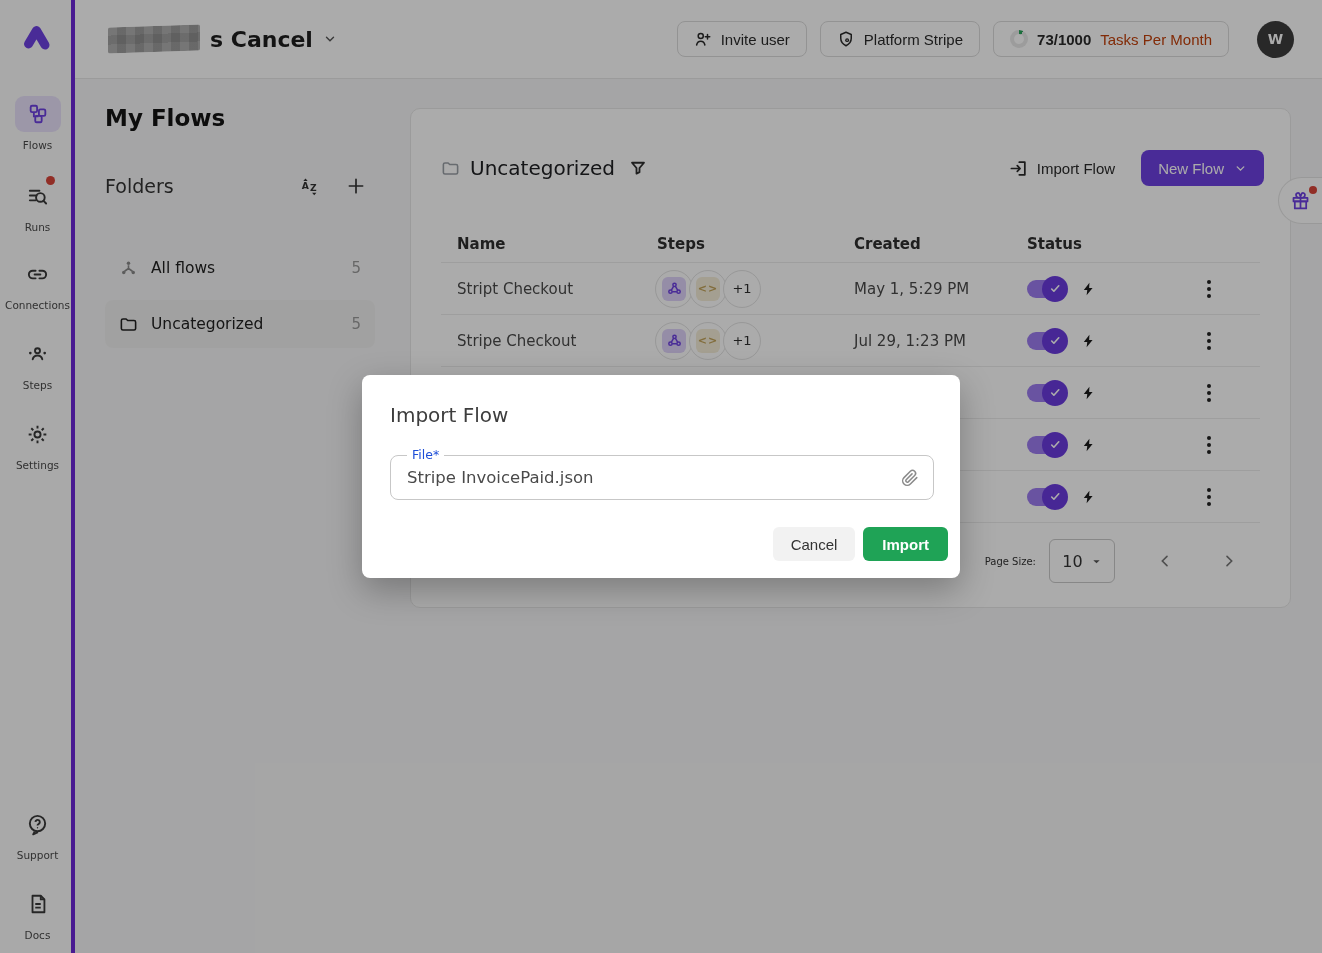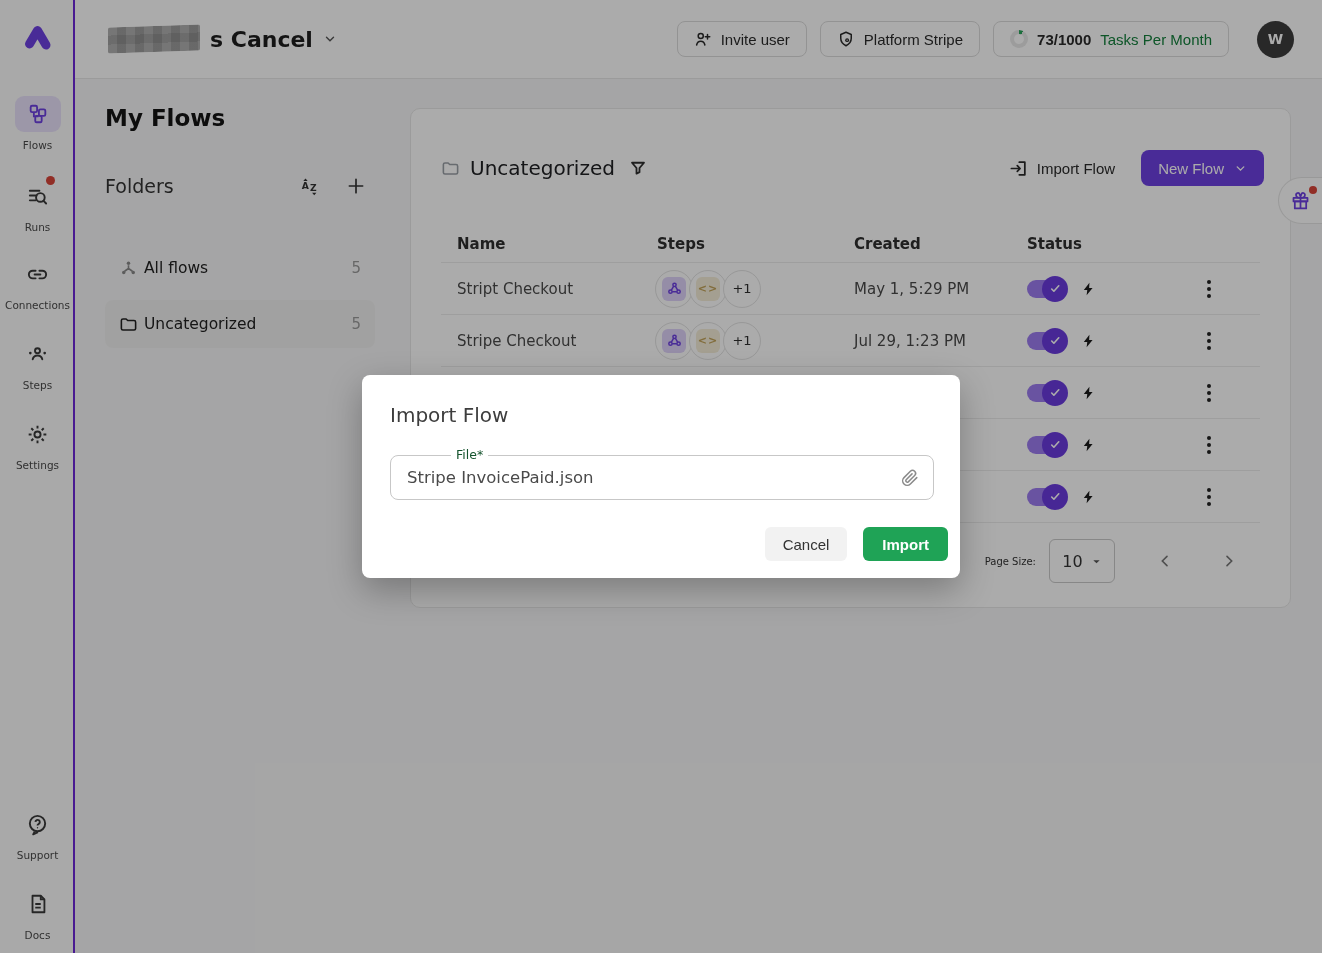--- a/index.html
+++ b/index.html
@@ -13,41 +13,41 @@
      background:
        repeating-linear-gradient(0deg,#cfcfcf 0 9px,#bdbdbd 9px 18px),
        repeating-linear-gradient(90deg,#d9d9d9 0 9px,#c1c1c1 9px 18px);
      background-blend-mode:multiply; transform:skewY(-2deg); }
   .chev { color:#555; }
   .topbar-right { margin-left:auto; display:flex; align-items:center; gap:13px; margin-right:28px; }
   .tbtn { display:flex; align-items:center; gap:9px; height:36px; padding:0 16px; background:#fff; border:1px solid #dcdcdc; border-radius:8px; font-size:15px; font-weight:500; color:#2b2b2b; cursor:pointer; }
   .tasks-ring { width:18px; height:18px; border-radius:50%; background:conic-gradient(#2ba55a 0 26deg,#e9e9e9 26deg 360deg); position:relative; }
   .tasks-ring::after { content:""; position:absolute; inset:4px; background:#fff; border-radius:50%; }
   .tasks-usage { font-weight:700; }
-  .tasks-caption { font-weight:400; color:#15803d; }
+  .tasks-caption { font-weight:400; color:#c2410c; }
   .avatar { width:37px; height:37px; border-radius:50%; background:#3d3d3d; color:#fff; font-size:14px; font-weight:700; display:flex; align-items:center; justify-content:center; margin-left:15px; }
 
   
-  .rail { position:absolute; left:0; top:0; width:75px; height:953px; background:#fcfcfc; border-right:2px solid #6d28d9; }
+  .rail { position:absolute; left:0; top:0; width:75px; height:953px; background:#fcfcfc; border-right:4px solid #6d28d9; }
   .logo { position:absolute; left:50%; top:18px; transform:translateX(-50%); }
   .rail-item { position:absolute; left:0; width:75px; display:flex; flex-direction:column; align-items:center; gap:7px; cursor:pointer; }
   .rail-item .iconbox { width:46px; height:36px; border-radius:9px; display:flex; align-items:center; justify-content:center; position:relative; }
   .rail-item.active .iconbox { background:#e9e2fb; }
   .rail-label { font-size:10.5px; color:#4a4a4a; }
   .dot { position:absolute; width:9px; height:9px; border-radius:50%; background:#d9453a; }
   .rail .dot { top:-2px; right:6px; }
 
   
   .panel-title { position:absolute; left:105px; top:105px; font-size:23px; font-weight:600; color:#141414; }
   .folders-head { position:absolute; left:105px; top:172px; width:265px; display:flex; align-items:center; }
   .folders-label { font-size:19px; color:#333; }
   .folders-head .spacer { flex:1; }
   .icon-btn { background:none; border:none; cursor:pointer; padding:4px; display:flex; align-items:center; }
   .folder-list { position:absolute; left:105px; top:244px; width:270px; display:flex; flex-direction:column; gap:8px; }
-  .folder-item { height:48px; display:flex; align-items:center; gap:6px; padding:0 14px; border-radius:8px; font-size:15.5px; color:#222; cursor:pointer; }
+  .folder-item { height:48px; display:flex; align-items:center; gap:13px; padding:0 14px; border-radius:8px; font-size:15.5px; color:#222; cursor:pointer; }
   .folder-item.selected { background:#f1f1f1; }
   .folder-item .count { margin-left:auto; color:#9a9a9a; font-size:15px; }
 
   
   .card { position:absolute; left:410px; top:108px; width:881px; height:500px; background:#fff; border:1px solid #e7e7e7; border-radius:10px; }
   .card-head { position:absolute; left:30px; right:26px; top:40px; height:38px; display:flex; align-items:center; }
   .card-title-wrap { display:flex; align-items:center; gap:10px; font-size:20px; font-weight:500; color:#202124; }
   .card-actions { margin-left:auto; display:flex; align-items:center; gap:26px; }
   .link-btn { display:flex; align-items:center; gap:9px; background:none; border:none; font-size:15px; color:#2b2b2b; cursor:pointer; }
   .new-flow { display:flex; align-items:center; gap:10px; height:36px; padding:0 17px; background:#6e41e2; border:none; border-radius:8px; color:#fff; font-size:15px; font-weight:500; cursor:pointer; }
@@ -79,24 +79,24 @@
   
   .gift-tab { position:absolute; right:0; top:177px; width:44px; height:47px; background:#fff; border:1px solid #e5e5e5; border-right:none; border-radius:24px 0 0 24px; display:flex; align-items:center; justify-content:center; cursor:pointer; }
   .gift-wrap { position:relative; }
   .gift-wrap .dot { top:-4px; right:-6px; width:8px; height:8px; }
 
   
   .backdrop { position:absolute; inset:0; background:rgba(0,0,0,0.33); z-index:50; }
   .modal { position:absolute; left:362px; top:375px; width:598px; height:203px; background:#fff; border-radius:8px; box-shadow:0 12px 34px rgba(0,0,0,.28); z-index:60; padding:28px 26px 0 28px; }
   .modal-title { font-size:20px; color:#3d3d3d; }
   .field { position:relative; margin-top:28px; height:45px; border:1.5px solid #c7c7c7; border-radius:8px; display:flex; align-items:center; }
-  .field-label { position:absolute; top:-9px; left:16px; background:#fff; padding:0 5px; font-size:12.5px; color:#14532d;margin-left:44px; }
+  .field-label { position:absolute; top:-9px; left:16px; background:#fff; padding:0 5px; font-size:12.5px; color:#1d4ed8; }
   .field-value { flex:1; border:none; outline:none; font-size:16.5px; color:#4a4a4a; padding:0 16px; background:transparent; font-family:inherit; }
   .clip-btn { background:none; border:none; cursor:pointer; padding:0 14px; display:flex; }
-  .modal-actions { position:absolute; right:12px; bottom:17px; display:flex; gap:16px; }
+  .modal-actions { position:absolute; right:12px; bottom:17px; display:flex; gap:8px; }
   .btn-cancel { height:34px; padding:0 18px; background:#f2f2f2; border:none; border-radius:6px; font-size:15px; color:#333; cursor:pointer; }
   .btn-import { height:34px; padding:0 19px; background:#1fa356; border:none; border-radius:6px; font-size:15px; font-weight:600; color:#fff; cursor:pointer; }
 
   svg { display:block; }
 </style>
 </head>
 <body>
 
 <div class="stage">
 

